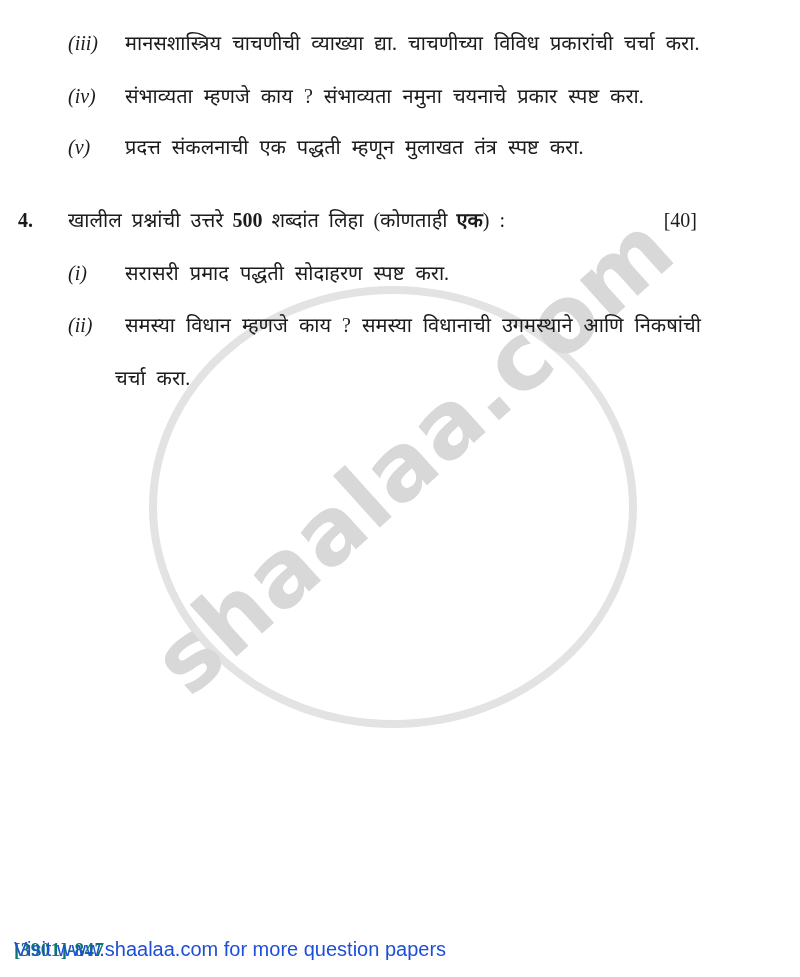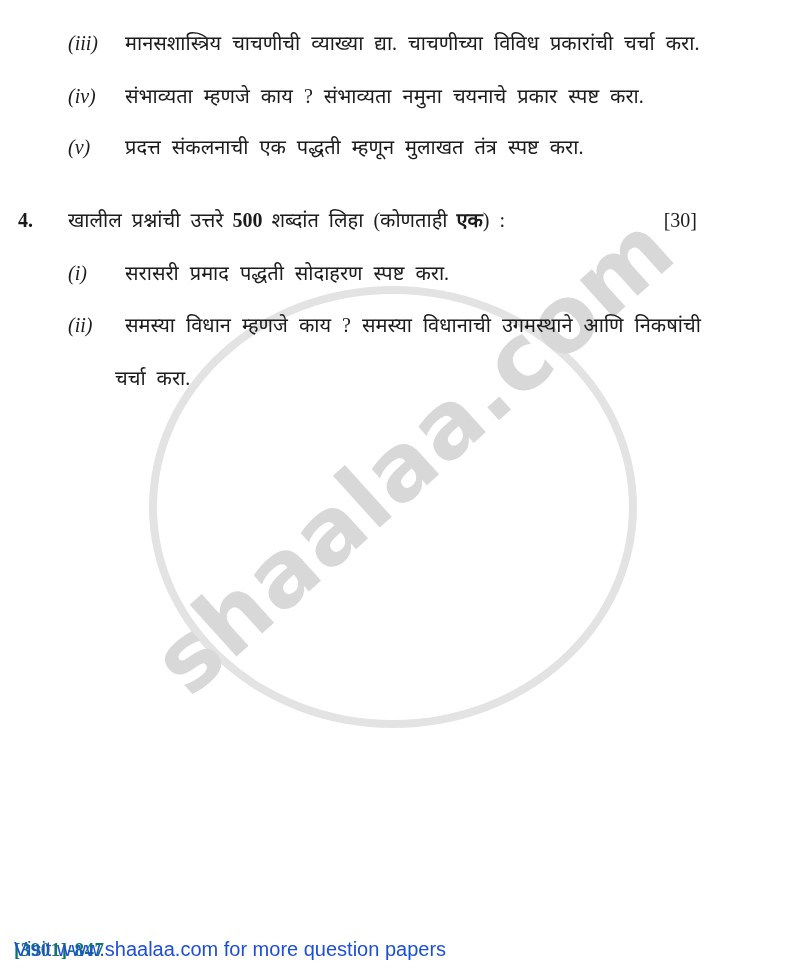--- a/index.html
+++ b/index.html
@@ -96,21 +96,21 @@
     </div>
 
     <div class="row" style="top:134px">
       <span class="lbl">(v)</span>
       <span class="txt">प्रदत्त संकलनाची एक पद्धती म्हणून मुलाखत तंत्र स्पष्ट करा.</span>
     </div>
 
     <div class="row" style="top:207px">
       <span class="q-num">4.</span>
       <span class="q-text"><span class="seg">खालील प्रश्नांची उत्तरे</span><span class="seg segb">500</span><span class="seg">शब्दांत लिहा (कोणताही</span><span class="segb seg-end">एक</span><span class="seg-end">) :</span></span>
-      <span class="q-marks">[30]</span>
+      <span class="q-marks">[40]</span>
     </div>
 
     <div class="row" style="top:260px">
       <span class="lbl">(i)</span>
       <span class="txt">सरासरी प्रमाद पद्धती सोदाहरण स्पष्ट करा.</span>
     </div>
 
     <div class="row" style="top:312px">
       <span class="lbl">(ii)</span>
       <span class="txt">समस्या विधान म्हणजे काय ? समस्या विधानाची उगमस्थाने आणि निकषांची</span>

